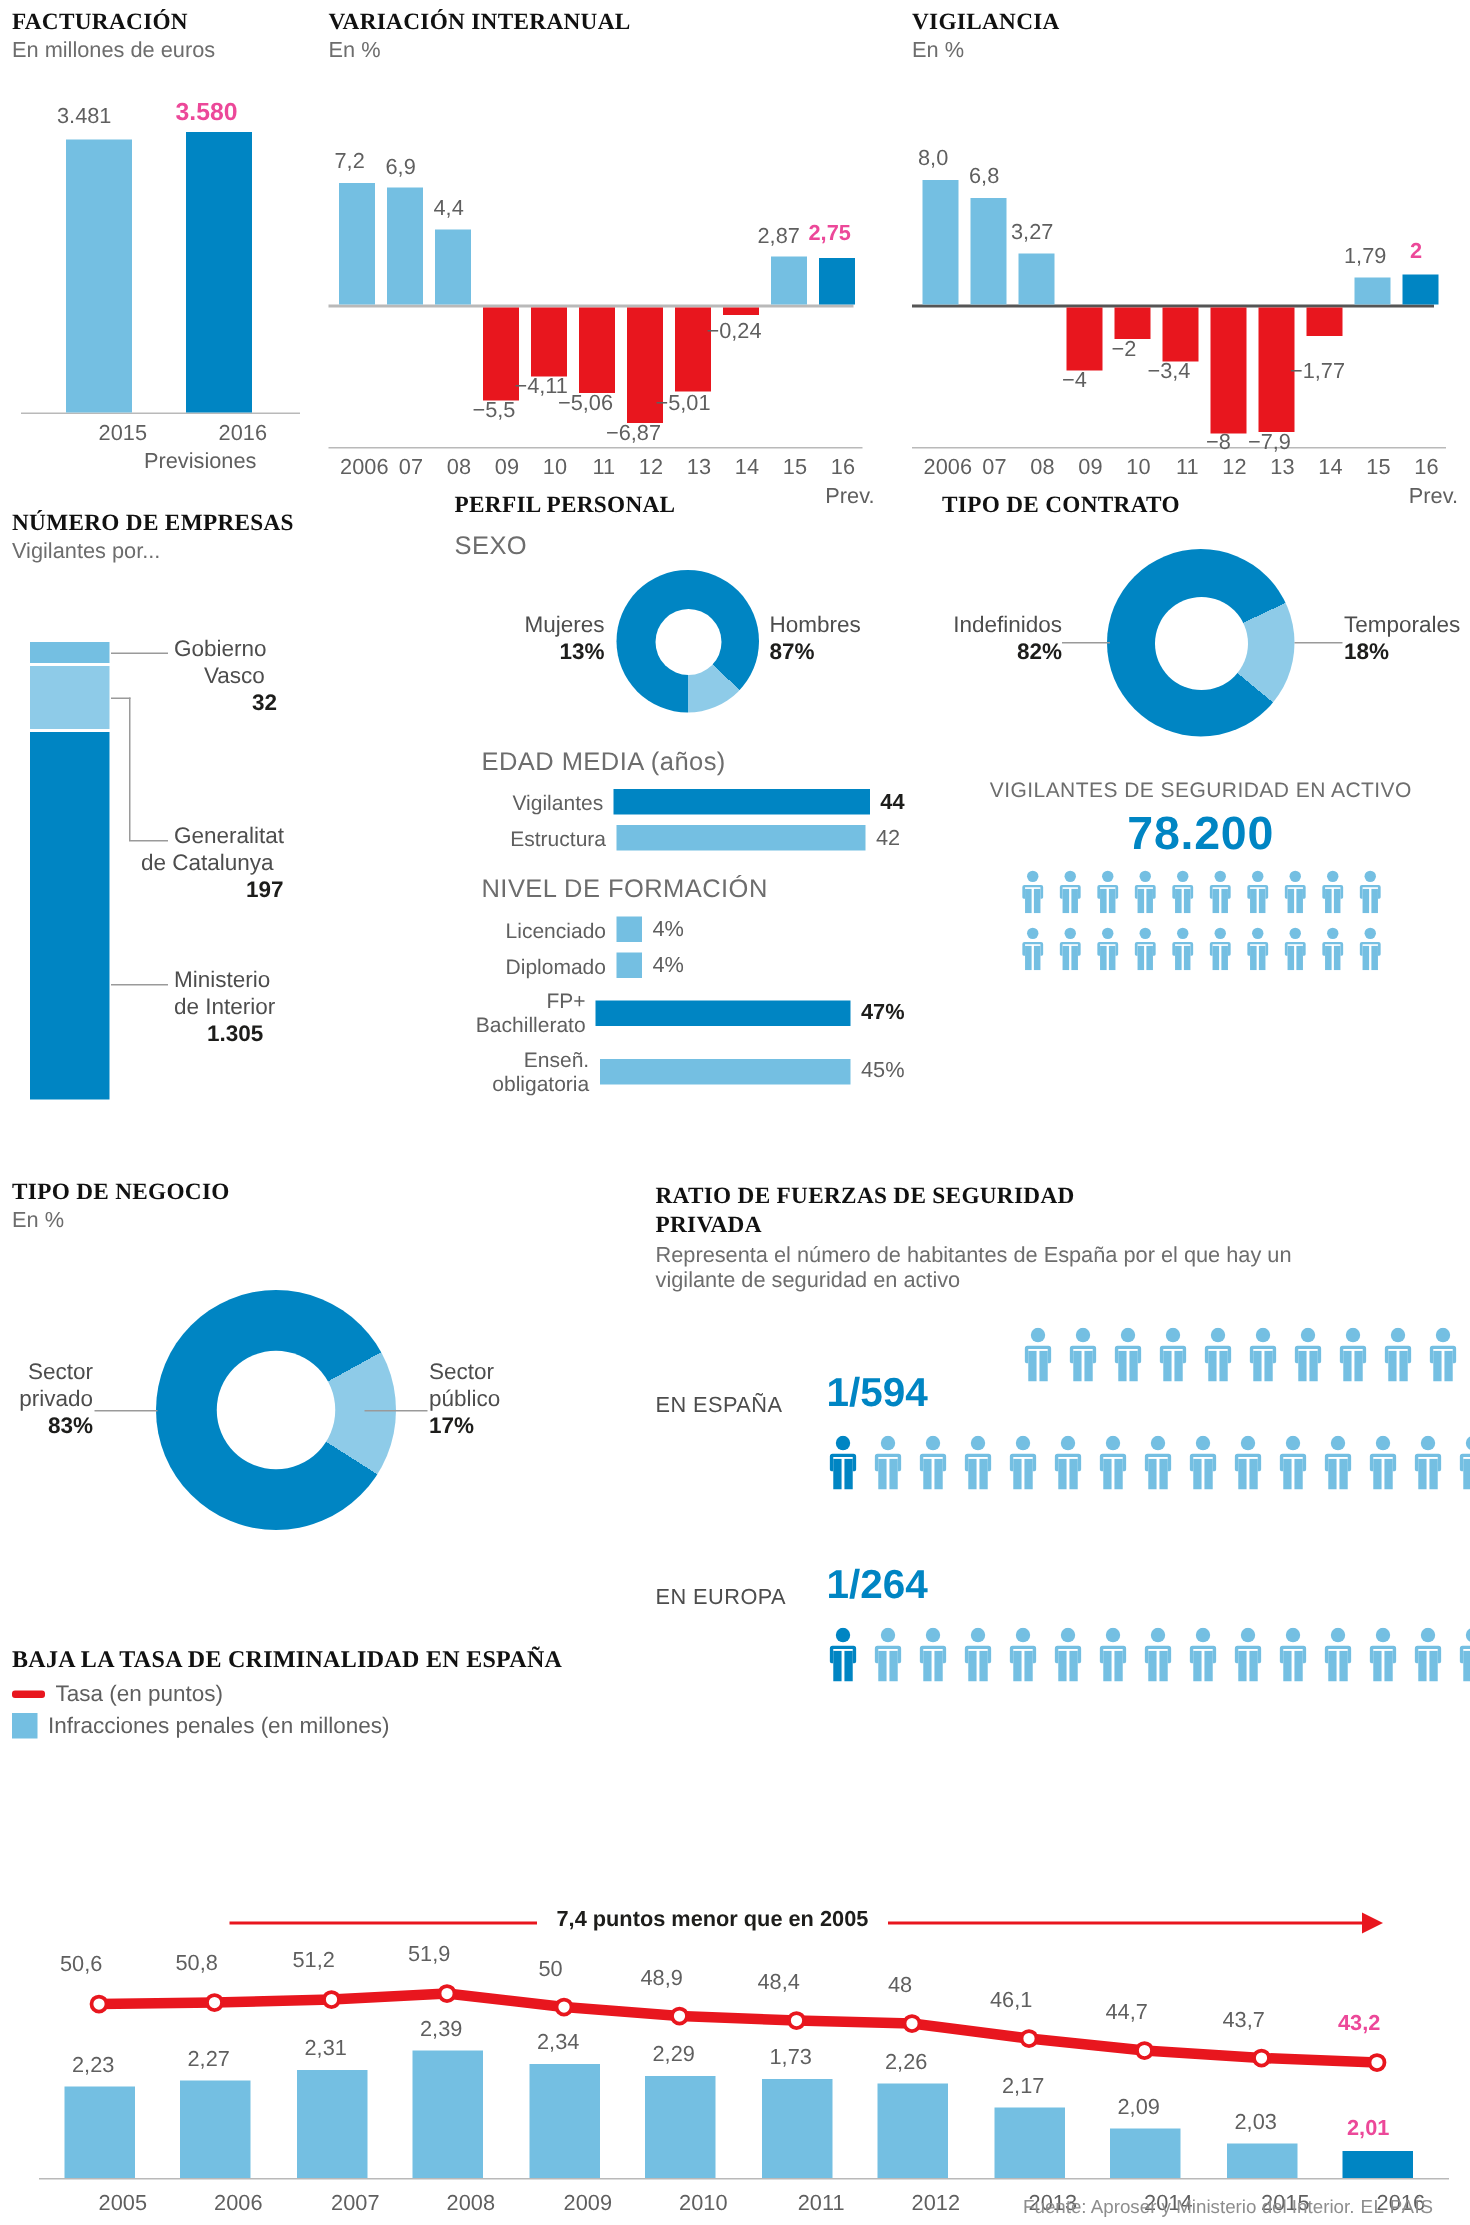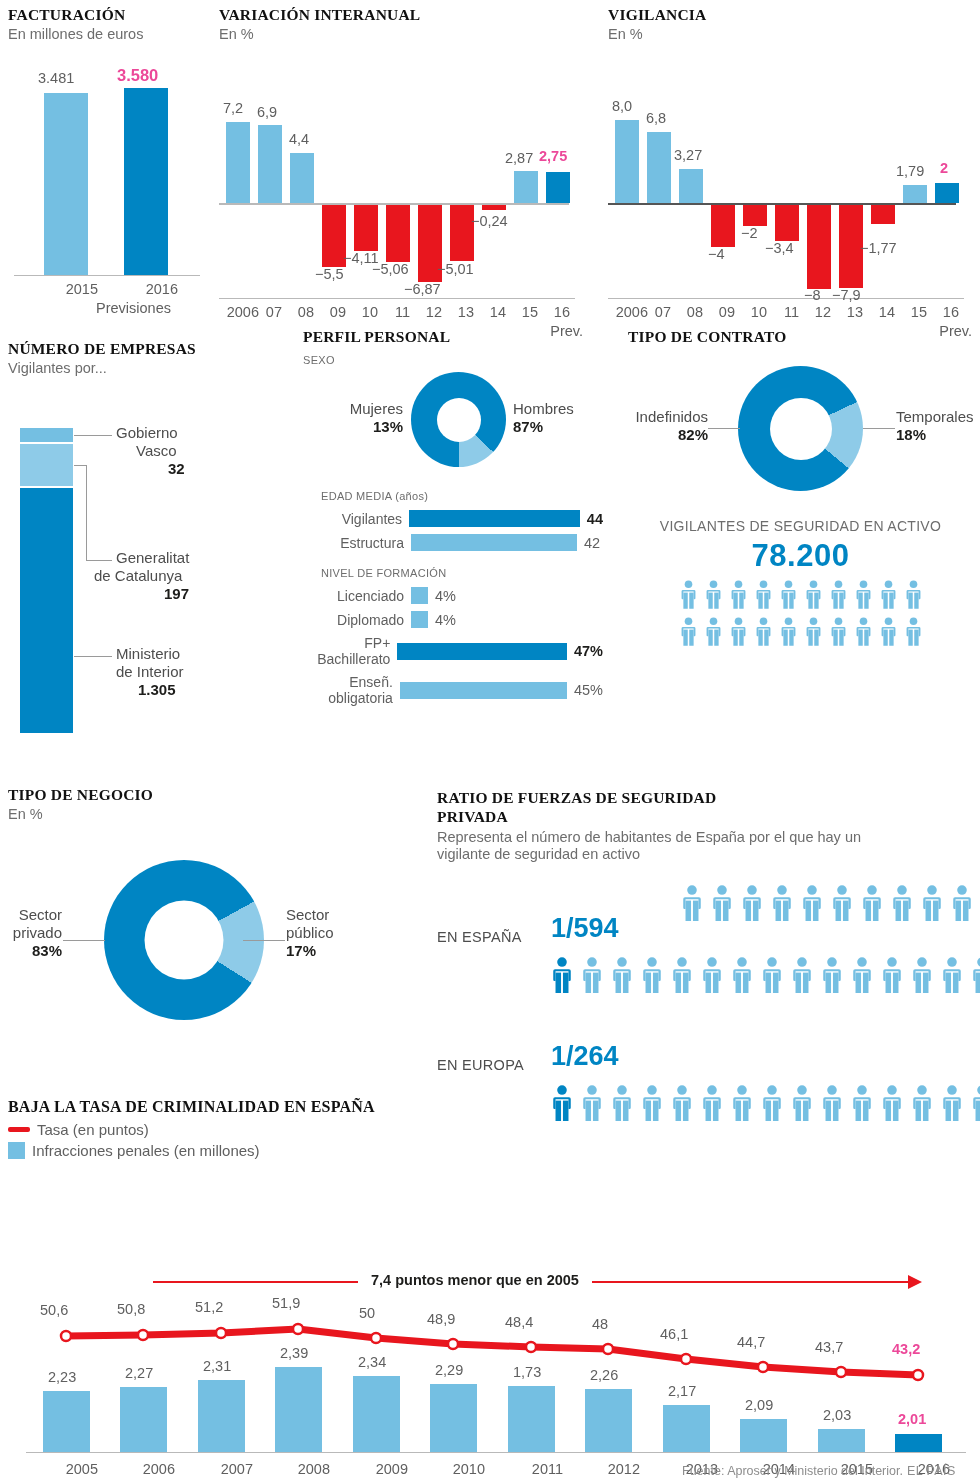--- a/index.html
+++ b/index.html
@@ -22,21 +22,21 @@
     margin: 0 0 2px 0;
     line-height: 1.18;
   }
   .subtitle {
     font-size: 14.5px;
     color: #6d6d6d;
     margin: 0 0 4px 0;
     line-height: 1.2;
   }
   .sublabel {
-    font-size: 11px;
+    font-size: 17px;
     color: #6d6d6d;
     letter-spacing: .3px;
   }
   .axis { background: #b9b9b9; height: 1px; width: 100%; }
 
   
   .vbars { position: relative; }
   .vbar { position: absolute; bottom: 0; }
   .vlabel {
     position: absolute;

